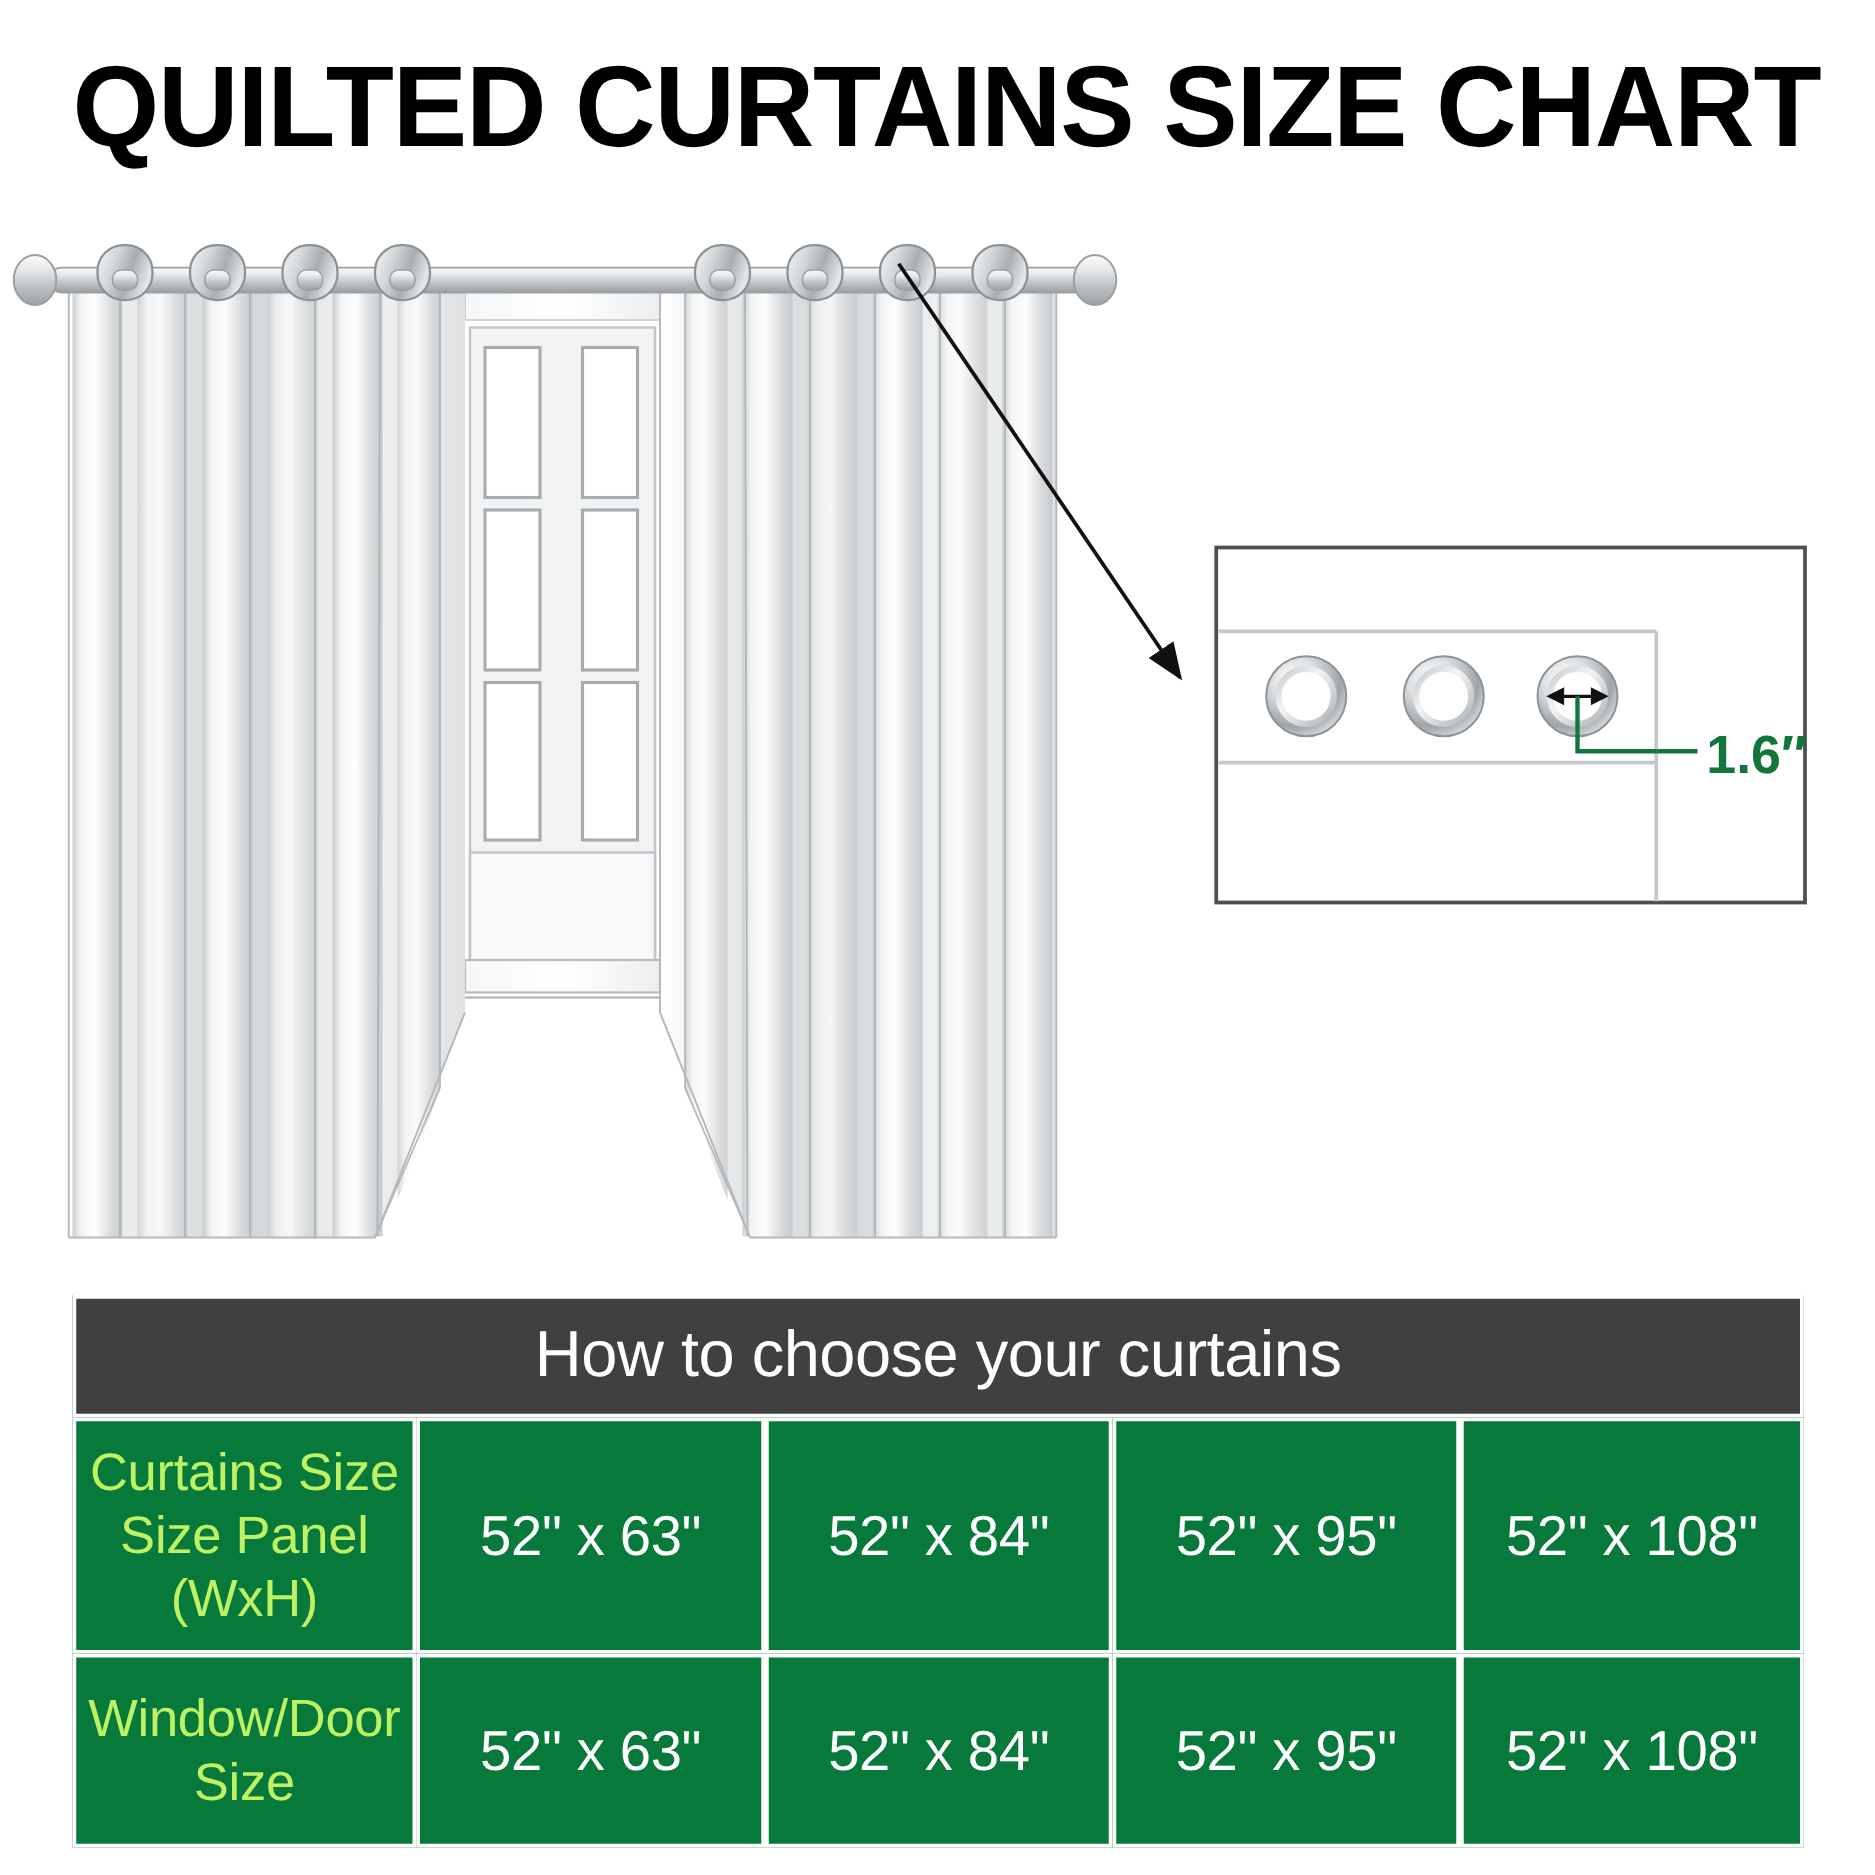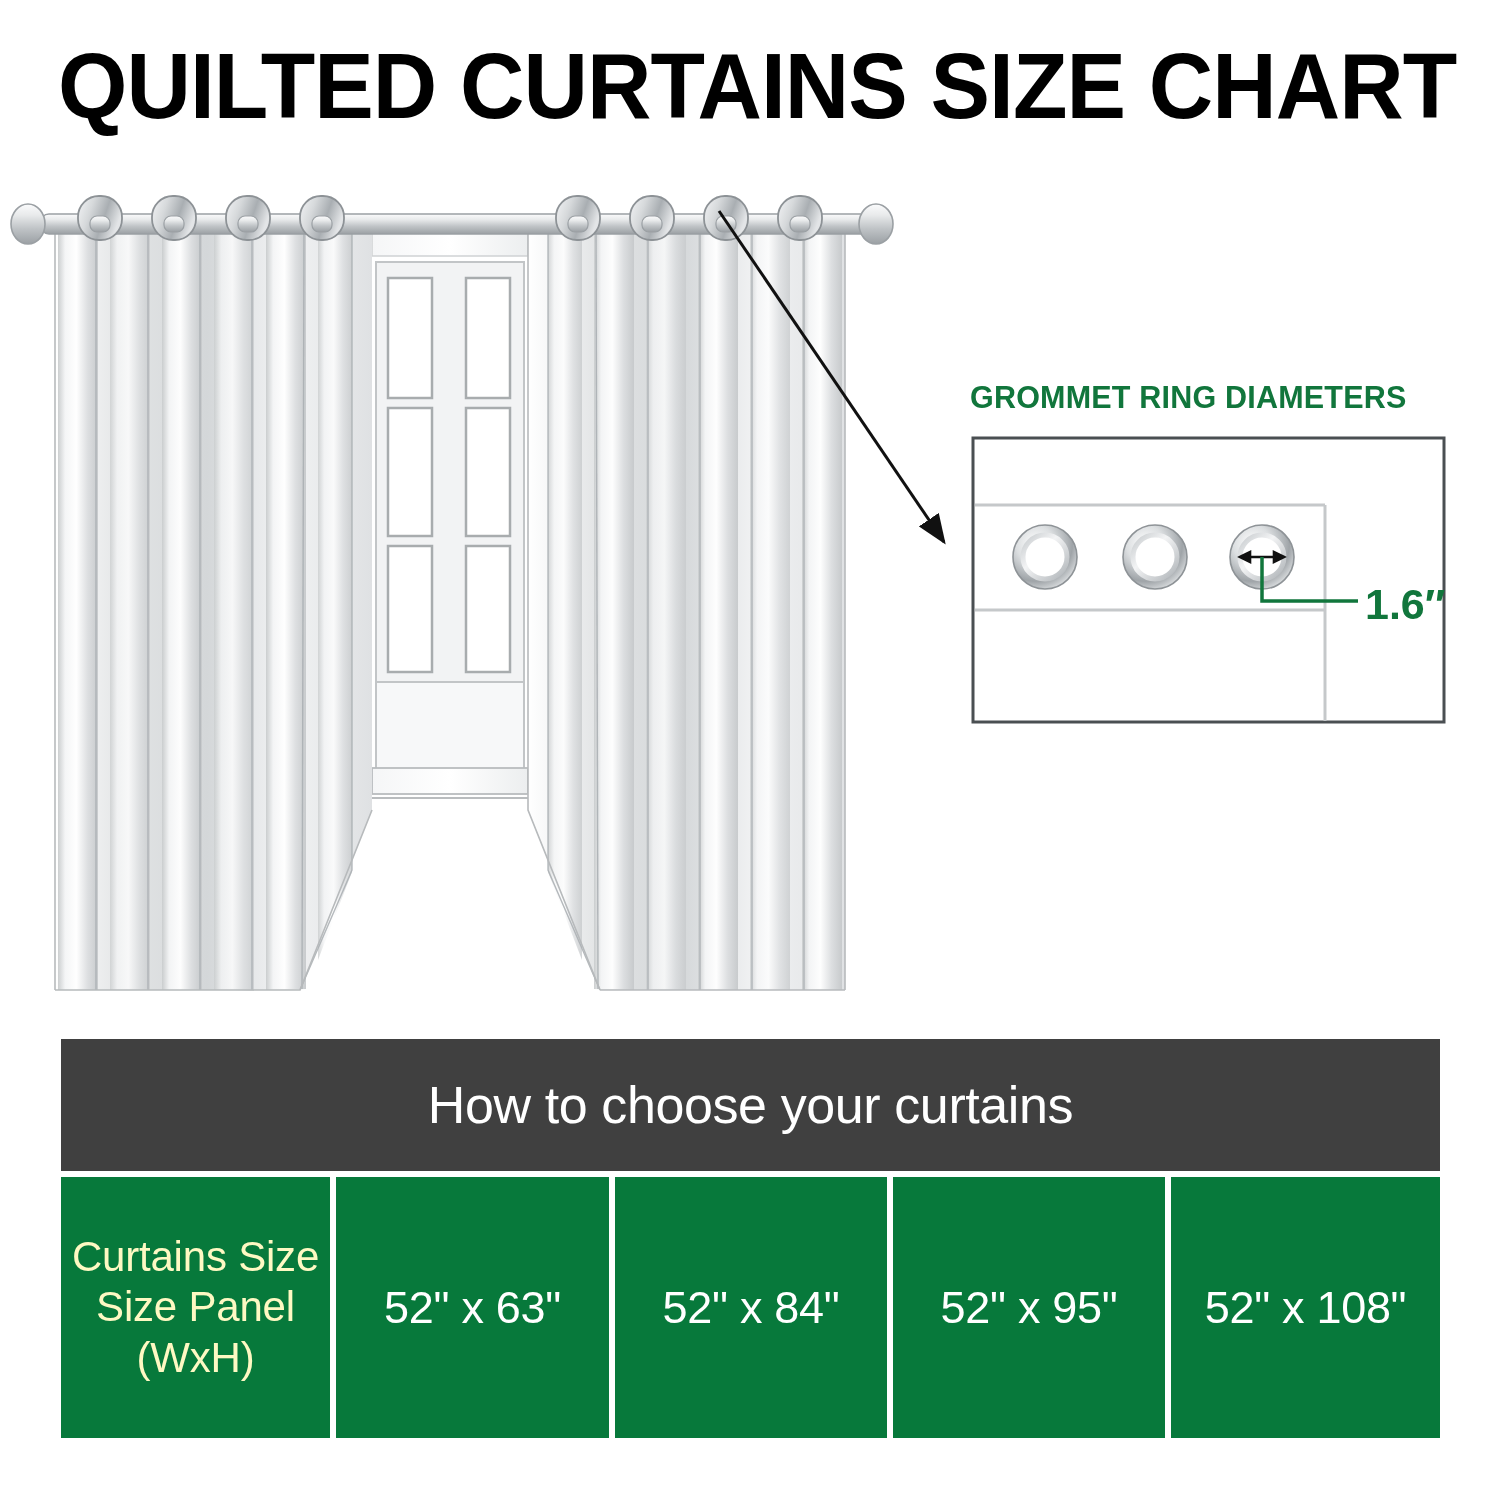--- a/index.html
+++ b/index.html
@@ -65,21 +65,21 @@
   
   #size-table {
     position: absolute;
     left: 58px; top: 1036px;
     width: 1385px; height: 405px;
     border-collapse: separate;
     border-spacing: 0;
   }
   #size-table .hdr {
     background: #07793B;
-    color: #fef9c3;
+    color: #bef264;
     text-align: center;
     vertical-align: middle;
     font-size: 45px;
     font-weight: normal;
     line-height: 1.18;
     padding: 16px 6px;
     border: 3px solid #ffffff;
     letter-spacing: -0.2px;
   }
   #size-table .title-cell {
@@ -261,21 +261,20 @@
   <svg id="callout" style="position:absolute;left:0;top:0;width:1500px;height:1500px;pointer-events:none;" viewBox="0 0 1500 1500" xmlns="http://www.w3.org/2000/svg">
     <defs>
       <marker id="arrowhead" markerWidth="10" markerHeight="8" refX="9" refY="4" orient="auto">
         <path d="M0,0 L10,4 L0,8 Z" fill="#111111"></path>
       </marker>
     </defs>
     <line x1="719" y1="211" x2="944" y2="542" stroke="#111111" stroke-width="3" marker-end="url(#arrowhead)"></line>
   </svg>
 
   <div id="grommet-detail">
-    <div id="grommet-heading">GROMMET RING DIAMETERS</div>
 
     <div id="grommet-panel">
       <svg width="477" height="290" viewBox="0 0 477 290" xmlns="http://www.w3.org/2000/svg">
         <defs>
           <radialGradient id="gr-metal" cx="0.35" cy="0.3" r="0.85">
             <stop offset="0%" stop-color="#ffffff"></stop>
             <stop offset="35%" stop-color="#dcdfe1"></stop>
             <stop offset="68%" stop-color="#9fa4a8"></stop>
             <stop offset="88%" stop-color="#d9dcde"></stop>
             <stop offset="100%" stop-color="#b1b6b9"></stop>
@@ -330,16 +329,26 @@
         <td class="hdr" style="width:275px;">
           <div class="row-label">Curtains Size</div>
           <div class="row-label">Size Panel</div>
           <div class="row-label">(WxH)</div>
         </td>
         <td class="cell" style="width:279px;">52" x 63"</td>
         <td class="cell" style="width:278px;">52" x 84"</td>
         <td class="cell" style="width:278px;">52" x 95"</td>
         <td class="cell" style="width:275px;">52" x 108"</td>
       </tr>
+      <tr class="r2">
+        <td class="hdr">
+          <div class="row-label">Window/Door</div>
+          <div class="row-label">Size</div>
+        </td>
+        <td class="cell">52" x 63"</td>
+        <td class="cell">52" x 84"</td>
+        <td class="cell">52" x 95"</td>
+        <td class="cell">52" x 108"</td>
+      </tr>
     </tbody>
   </table>
 
 </div>
 
 </body></html>

